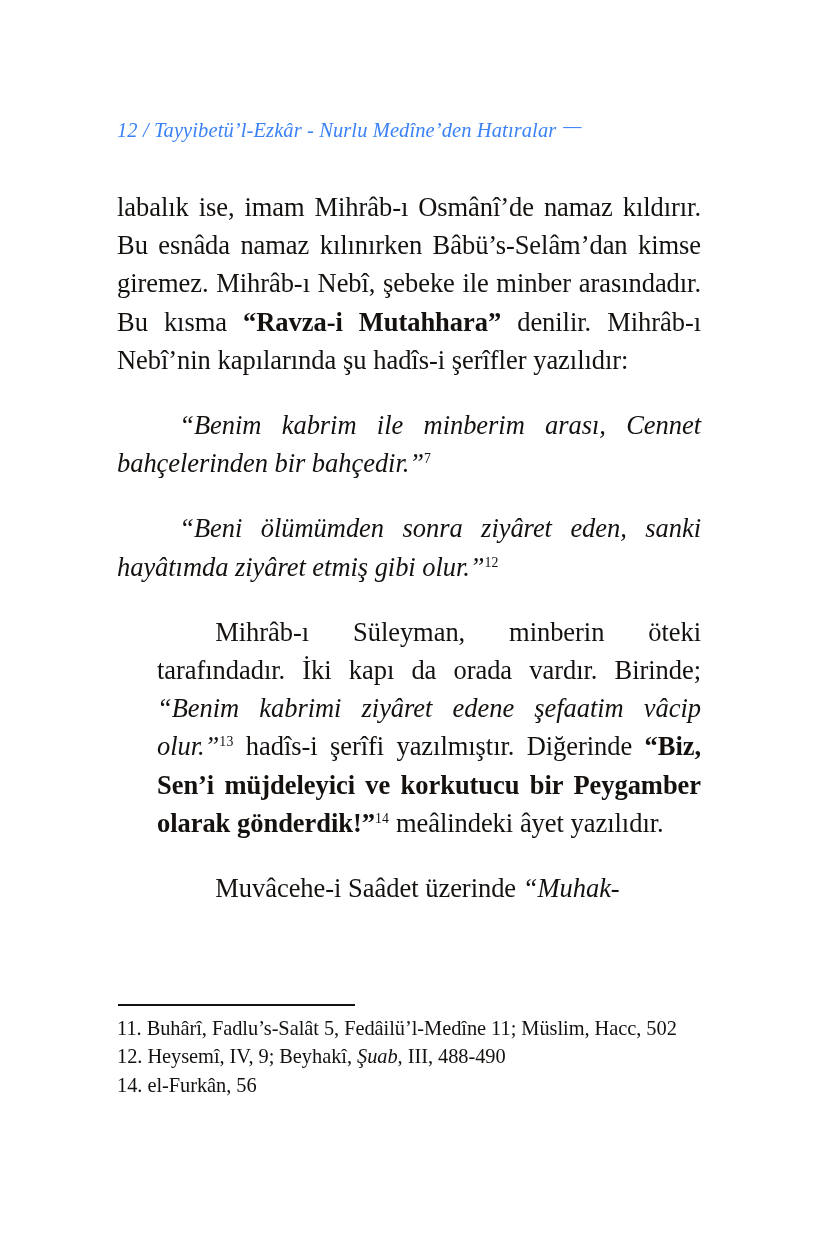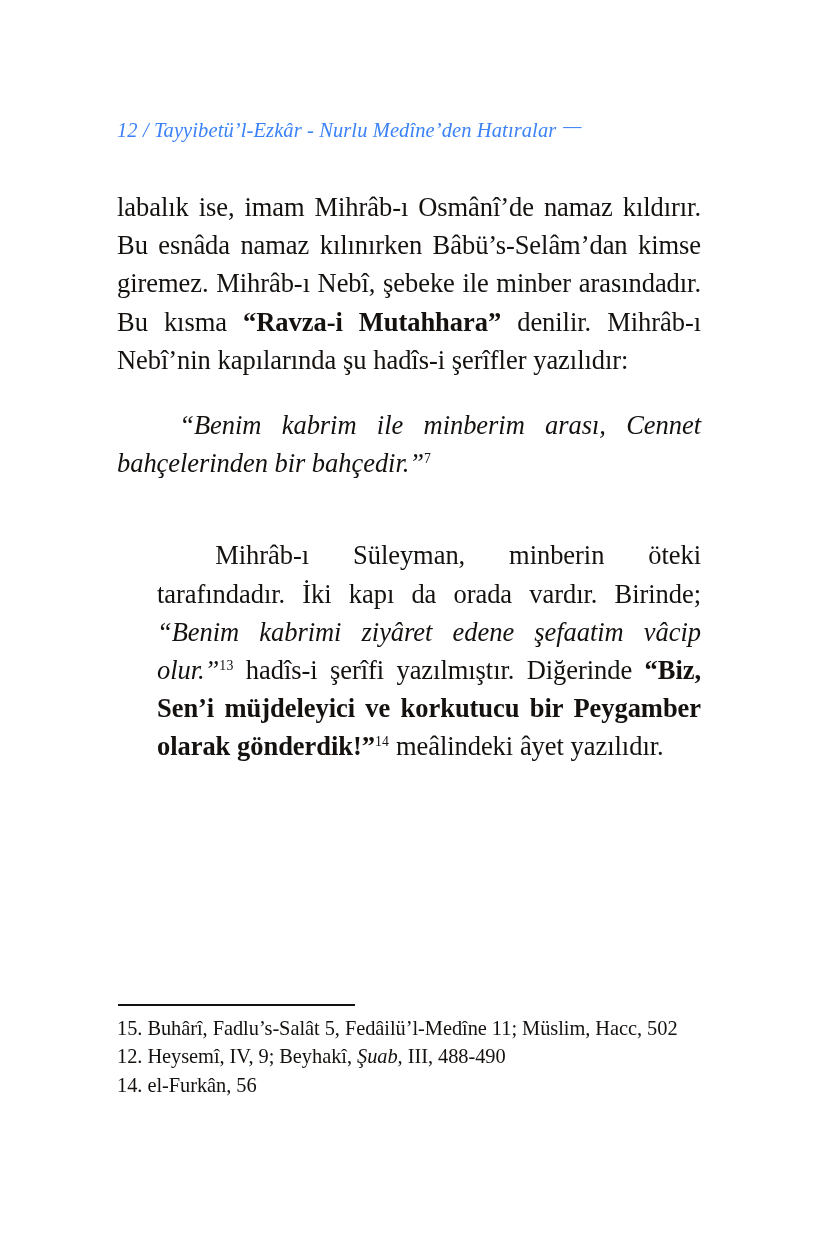--- a/index.html
+++ b/index.html
@@ -121,33 +121,35 @@
   <div class="body-block">
 
     <p class="para hang-first"><span>labalık ise, imam Mihrâb-ı Osmânî’de namaz kıldırır. Bu esnâda namaz kılınırken Bâbü’s-Selâm’dan kimse giremez. Mihrâb-ı Nebî, şebeke ile minber arasındadır. Bu kısma </span><b>“Ravza-i Mutahhara”</b><span> denilir. Mihrâb-ı Nebî’nin kapılarında şu hadîs-i şerîfler yazılıdır:</span></p>
 
     <div class="gap-quote"></div>
 
     <p class="quote"><span>“Benim kabrim ile minberim arası, Cennet bahçelerinden bir bahçedir.”</span><sup class="fn">7</sup></p>
 
     <div class="gap-quote"></div>
 
+    <p class="quote"><span>“Beni ölümümden sonra ziyâret eden, sanki hayâtımda ziyâret etmiş gibi olur.”</span><sup class="fn">12</sup></p>
 
     <div class="gap-quote"></div>
 
     <p class="para indent"><span>Mihrâb-ı Süleyman, minberin öteki tarafındadır. İki kapı da orada vardır. Birinde; </span><i>“Benim kabrimi ziyâret edene şefaatim vâcip olur.”</i><sup class="fn">13</sup><span> hadîs-i şerîfi yazılmıştır. Diğerinde </span><b>“Biz, Sen’i müjdeleyici ve korkutucu bir Peygamber olarak gönderdik!”</b><sup class="fn">14</sup><span> meâlindeki âyet yazılıdır.</span></p>
 
     <div class="gap-quote"></div>
 
+    <p class="para indent"><span>Muvâcehe-i Saâdet üzerinde </span><i>“Muhak-</i></p>
   </div>
 
   <div class="footnote-rule"></div>
 
   <div class="footnotes">
-    <span class="fn-item"><span class="fn-num">15.</span><span> Buhârî, Fadlu’s-Salât 5, Fedâilü’l-Medîne 11; Müslim, Hacc, 502</span><i></i><span></span></span>
+    <span class="fn-item"><span class="fn-num">11.</span><span> Buhârî, Fadlu’s-Salât 5, Fedâilü’l-Medîne 11; Müslim, Hacc, 502</span><i></i><span></span></span>
 
 
     <span class="fn-item"><span class="fn-num">12.</span><span> Heysemî, IV, 9; Beyhakî, </span><i>Şuab,</i><span> III, 488-490</span></span>
 
     <span class="fn-item"><span class="fn-num">14.</span><span> el-Furkân, 56</span><i></i><span></span></span>
   </div>
 
 </div>
 
 </body></html>

